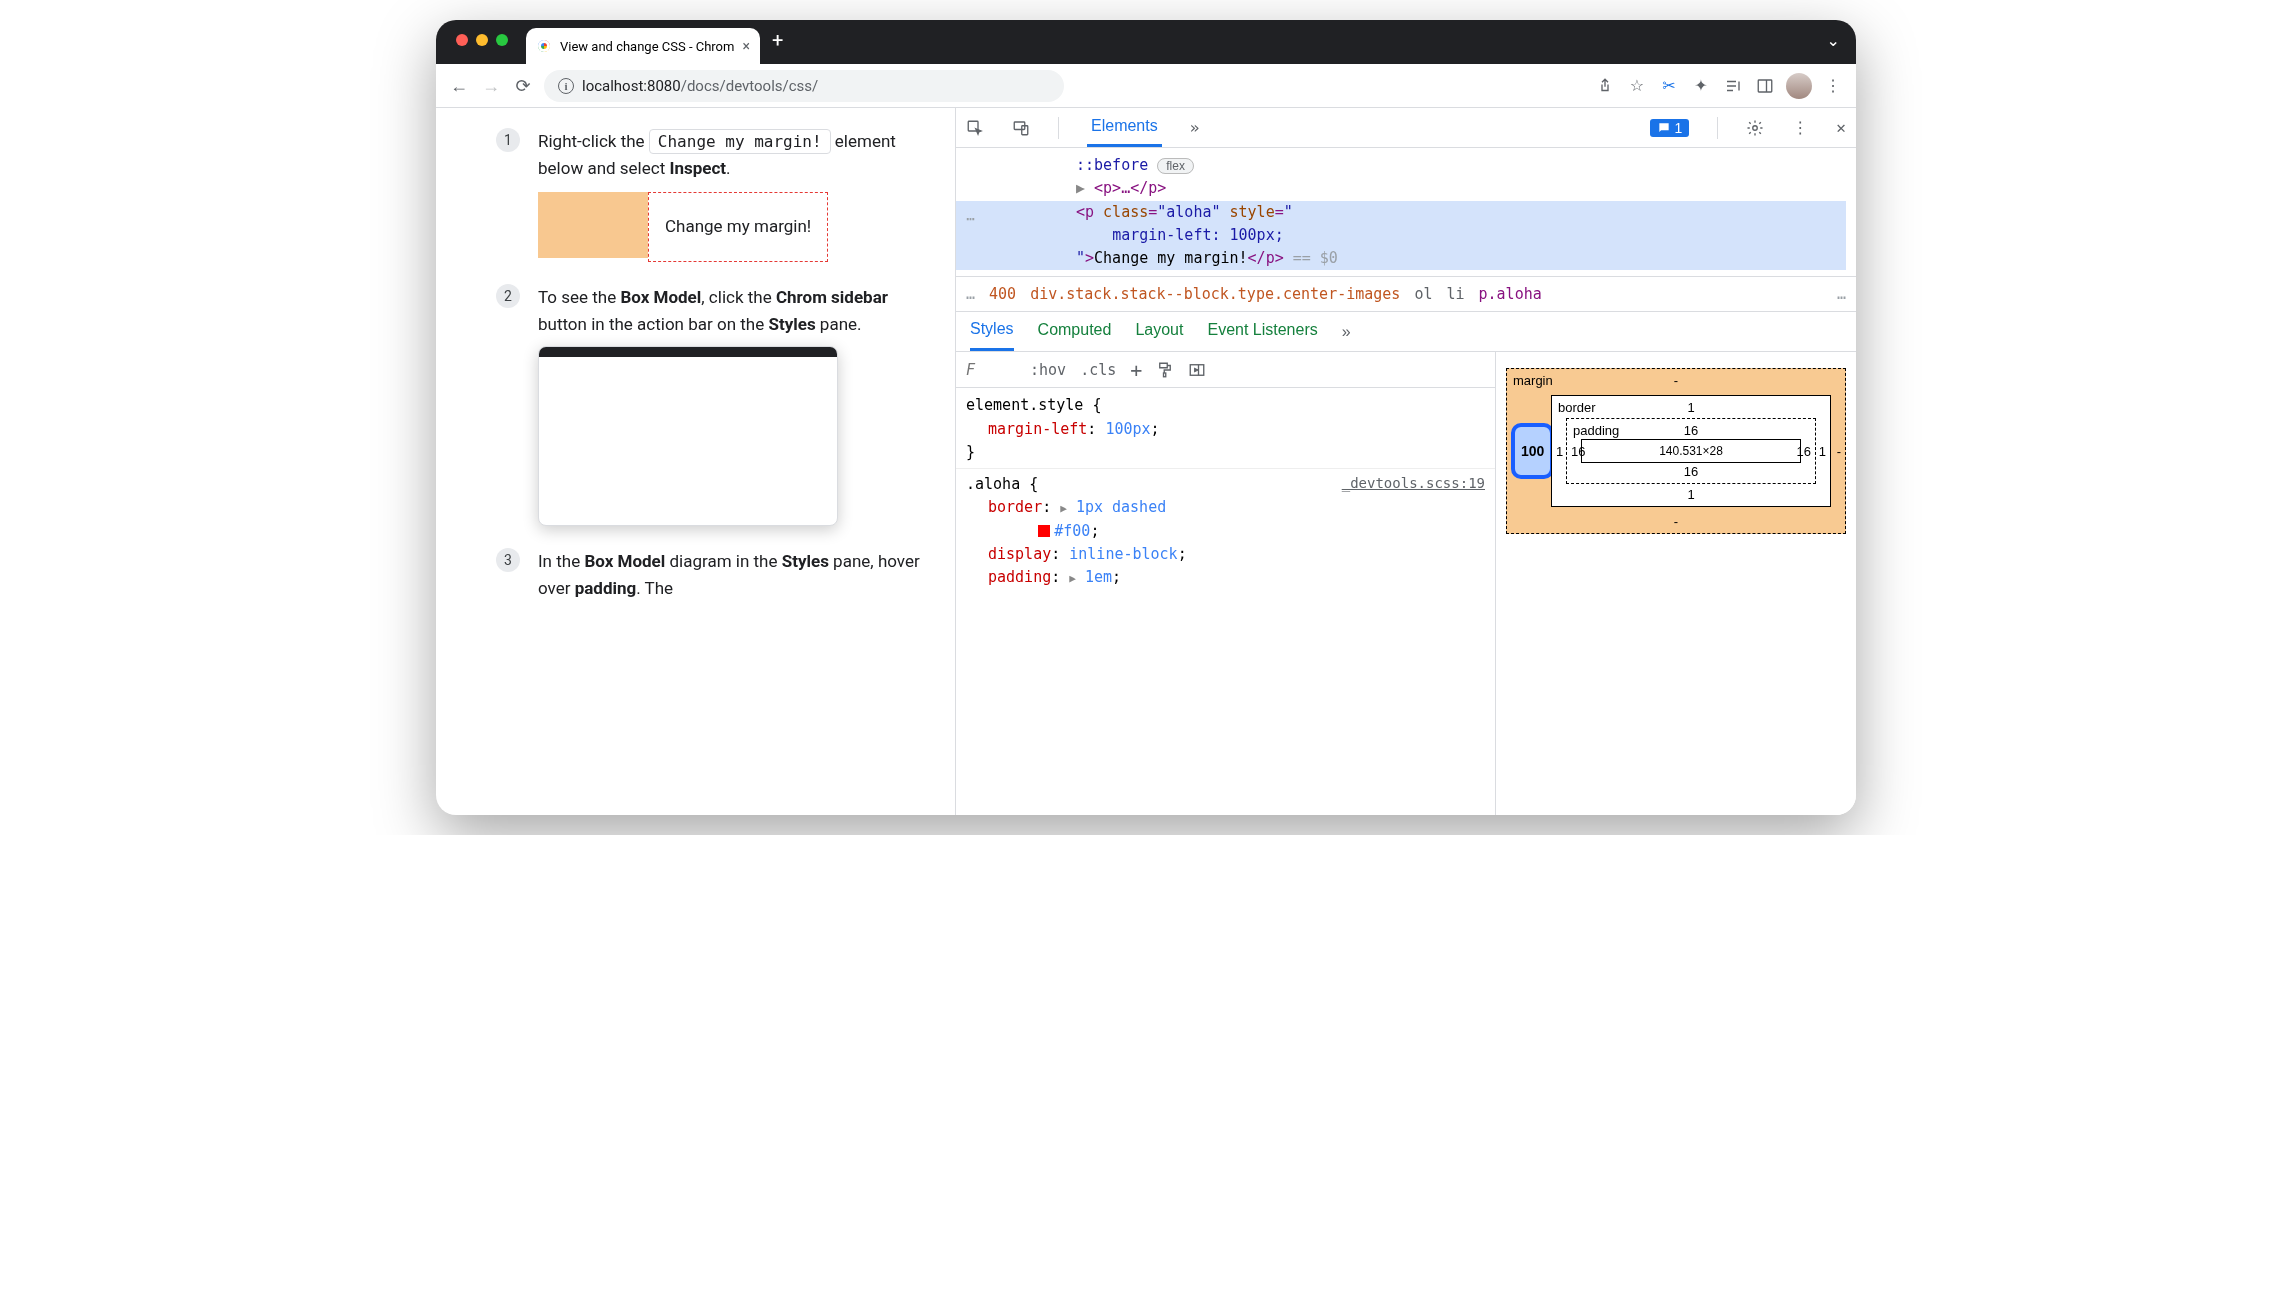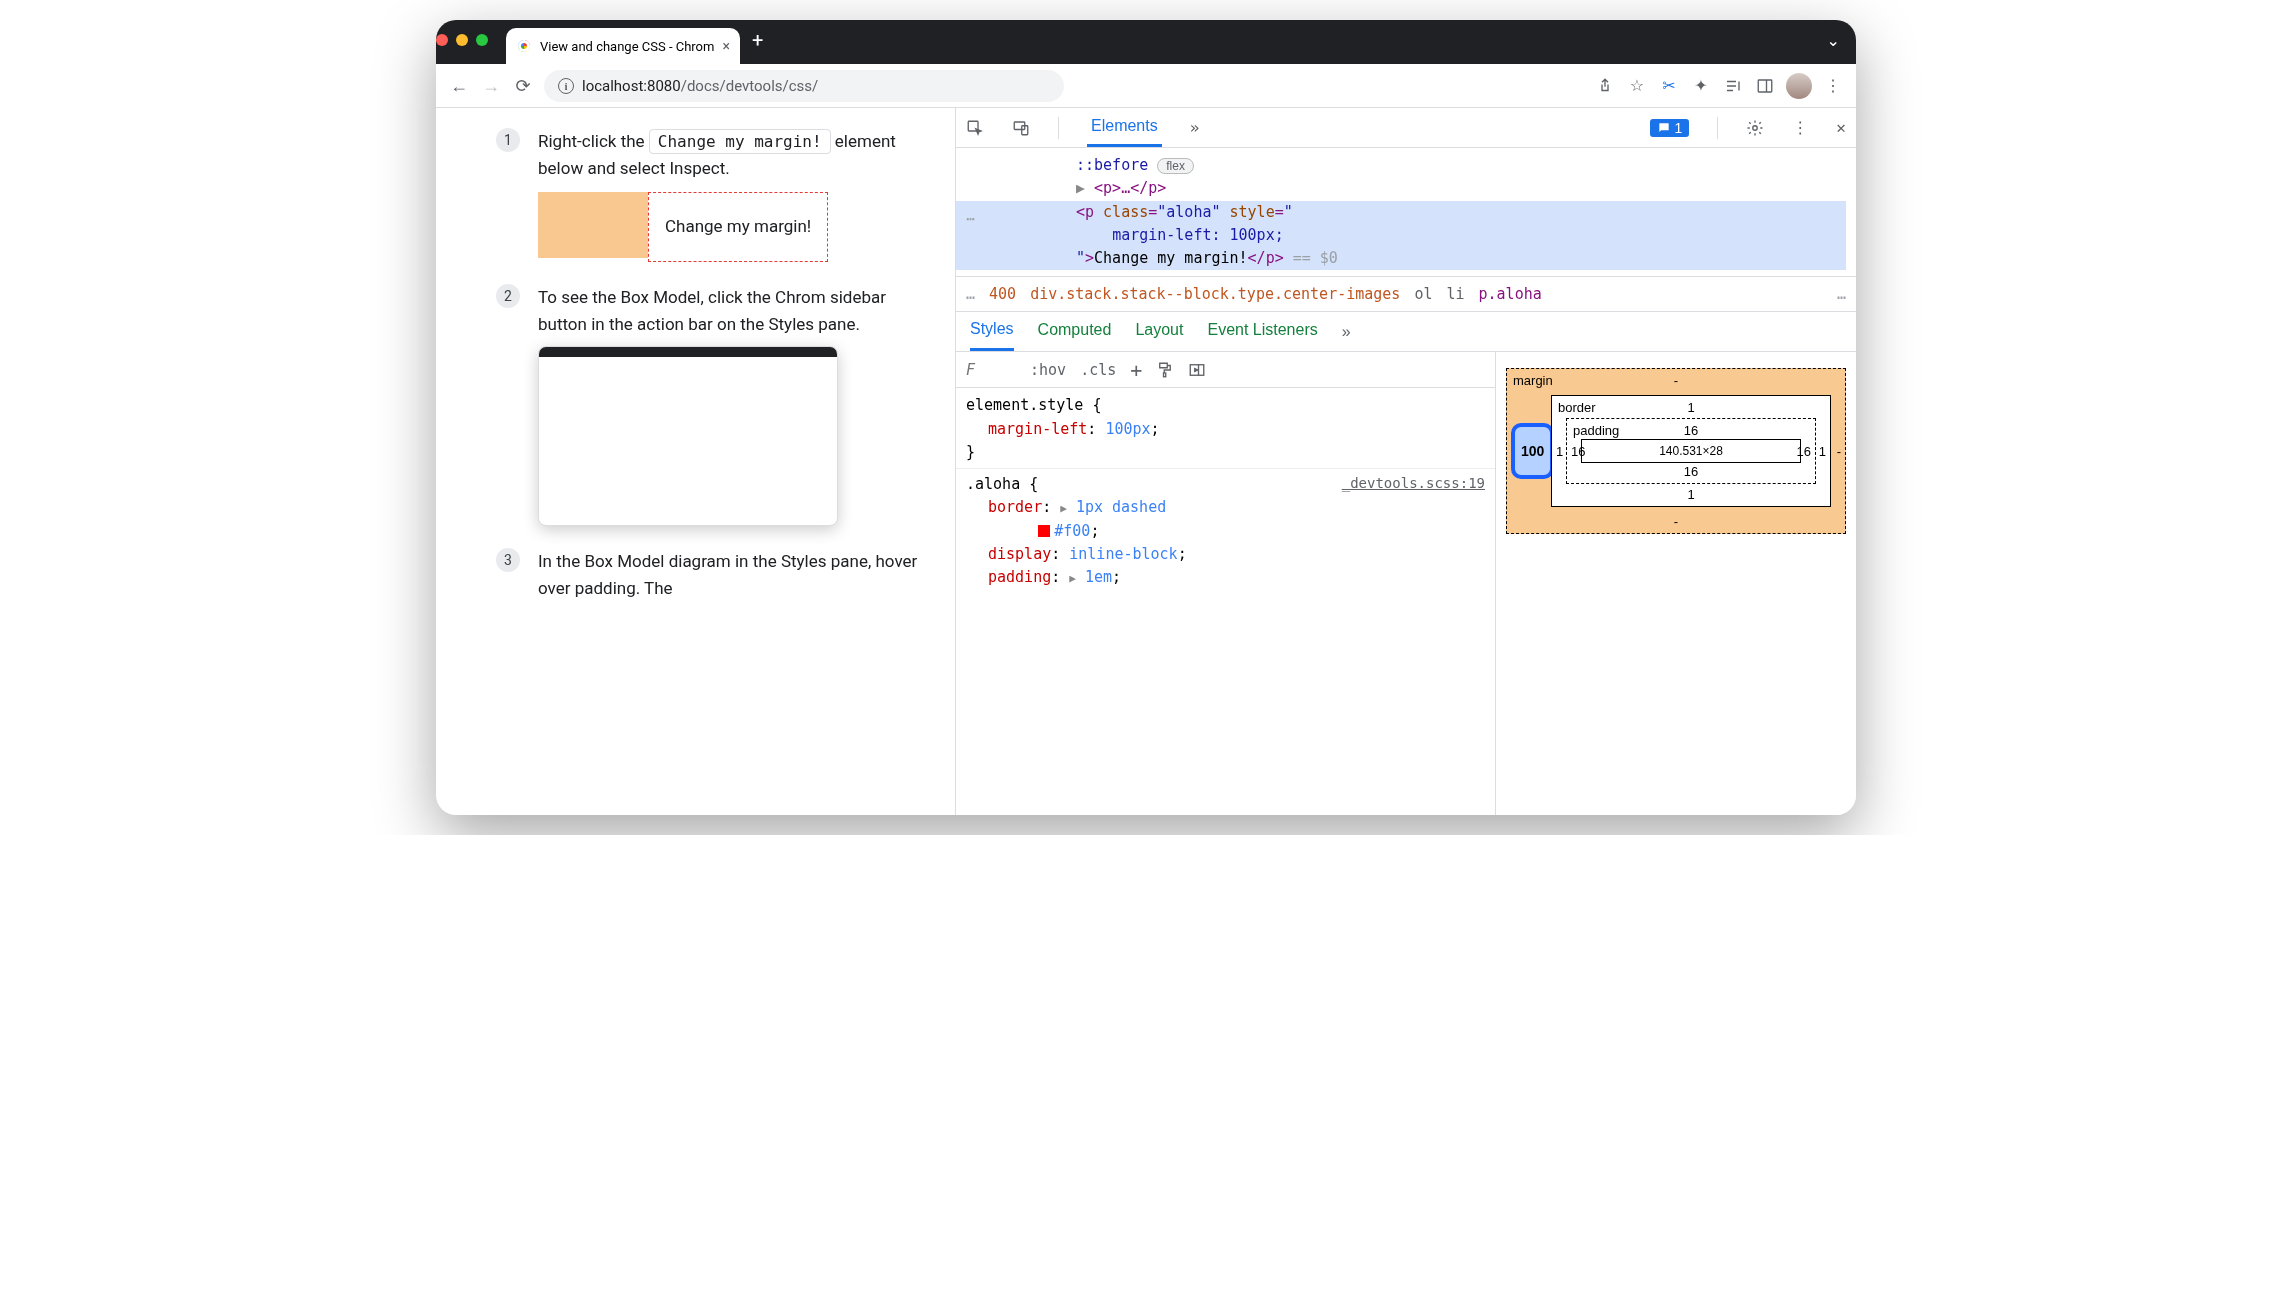--- a/index.html
+++ b/index.html
@@ -1,21 +1,21 @@
 <!DOCTYPE html>
 <html><head>
 <meta charset="utf-8">
 <style>
 * { box-sizing: border-box; margin: 0; padding: 0; }
 body { font-family: -apple-system, BlinkMacSystemFont, "Segoe UI", Roboto, sans-serif; background: #fff; }
 .stage { width: 1460px; height: 835px; margin: 0 auto; position: relative; }
 .shadow { position: absolute; inset: 20px; border-radius: 20px; box-shadow: 0 20px 60px rgba(0,0,0,0.35); background: #fff; overflow: hidden; }
 
 
-.titlebar { background: #202124; height: 44px; display: flex; align-items: flex-end; }
+.titlebar { background: #202124; height: 44px; display: flex; align-items: flex-end; padding-left: 20px; }
 .traffic { display: flex; gap: 8px; align-self: center; margin-right: 18px; margin-bottom: 4px; }
 .dot { width: 12px; height: 12px; border-radius: 50%; }
 .dot.r { background: #ff5f57; } .dot.y { background: #febc2e; } .dot.g { background: #28c840; }
 .tab { background: #fff; border-radius: 10px 10px 0 0; height: 36px; display: flex; align-items: center; padding: 0 10px; gap: 8px; max-width: 280px; }
 .favicon { width: 16px; height: 16px; border-radius: 50%; background: conic-gradient(#ea4335 0 90deg, #fbbc05 90deg 180deg, #34a853 180deg 270deg, #4285f4 270deg 360deg); border: 2px solid #fff; box-shadow: inset 0 0 0 3px #fff; }
 .tab-title { font-size: 13px; white-space: nowrap; overflow: hidden; text-overflow: ellipsis; flex: 1; }
 .tab-close { font-size: 14px; color: #5f6368; }
 .newtab { color: #fff; font-size: 20px; margin-left: 12px; align-self: center; margin-bottom: 4px; }
 .tabs-right { margin-left: auto; color: #fff; align-self: center; margin-right: 16px; margin-bottom: 4px; }
 
@@ -30,21 +30,21 @@
 .avatar { width: 26px; height: 26px; border-radius: 50%; background: linear-gradient(#d7ccc8,#a1887f); }
 
 .content { display: flex; height: calc(100% - 88px); }
 
 
 .docs { width: 520px; padding: 20px 30px 20px 60px; overflow: hidden; position: relative; border-right: 1px solid #dadce0; }
 .step { display: flex; gap: 18px; margin-bottom: 22px; }
 .step-num { width: 24px; height: 24px; border-radius: 50%; background: #e8eaed; display: flex; align-items: center; justify-content: center; font-size: 14px; color: #3c4043; flex-shrink: 0; }
 .step-body { font-size: 17px; line-height: 1.6; color: #202124; }
 .step-body code { font-family: ui-monospace, Menlo, monospace; background: #fff; border: 1px solid #dadce0; padding: 2px 8px; border-radius: 4px; font-size: 16px; }
-.step-body b { font-weight: 400; }
+.step-body b { font-weight: 700; }
 .margin-demo { margin-top: 10px; display: flex; }
 .margin-left-h { width: 110px; height: 66px; background: #f8c890; }
 .margin-box { border: 1px dashed #e53935; padding: 20px 16px; font-size: 17px; }
 .thumb { width: 300px; height: 180px; border-radius: 8px; box-shadow: 0 4px 16px rgba(0,0,0,.2); background: #fff; border: 1px solid #dadce0; margin-top: 8px; overflow: hidden; position: relative; }
 .thumb::before { content:""; position:absolute; top:0; left:0; right:0; height:10px; background:#202124; }
 .thumb-inner { position:absolute; inset:10px 4px 4px 4px; font-size:5px; color:#555; line-height:1.2; padding:4px; }
 
 
 .devtools { flex: 1; display: flex; flex-direction: column; background: #fff; font-family: ui-monospace, Menlo, Consolas, monospace; font-size: 15px; }
 .dt-top { height: 40px; display: flex; align-items: center; border-bottom: 1px solid #dadce0; padding: 0 10px; gap: 28px; }

